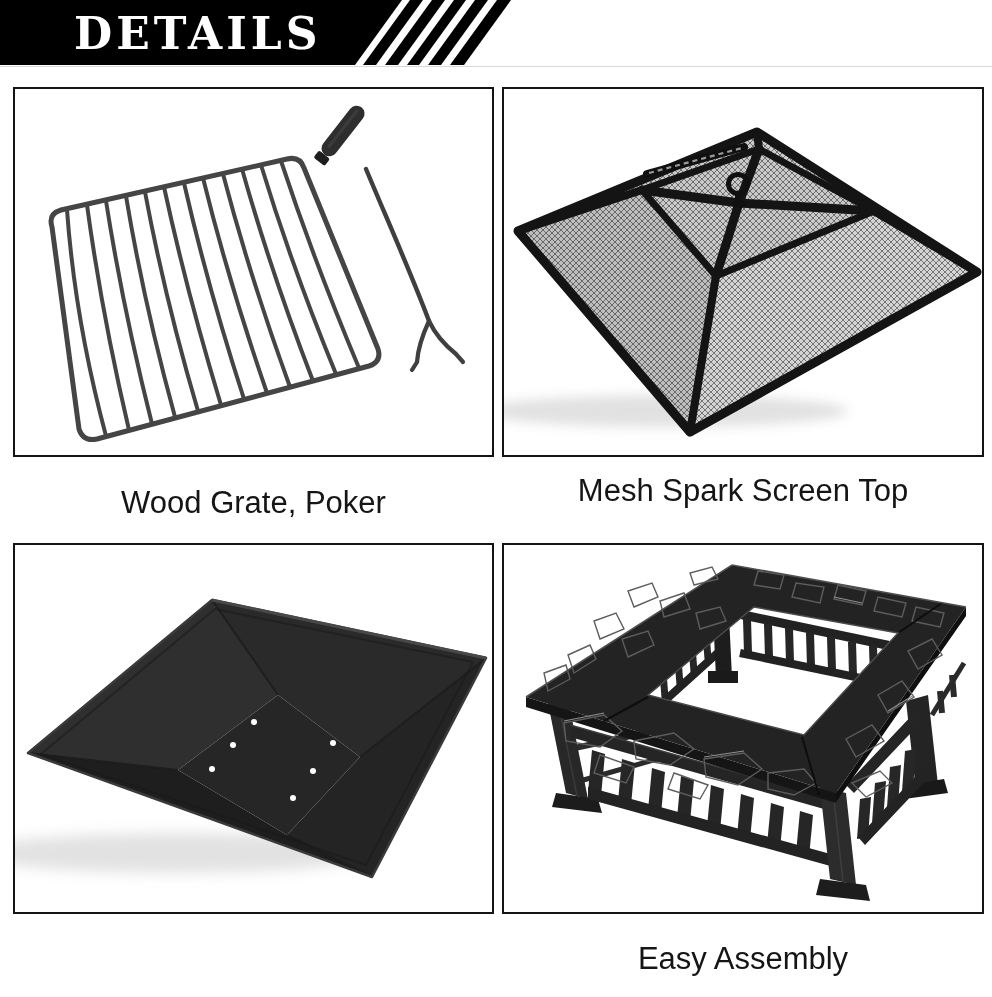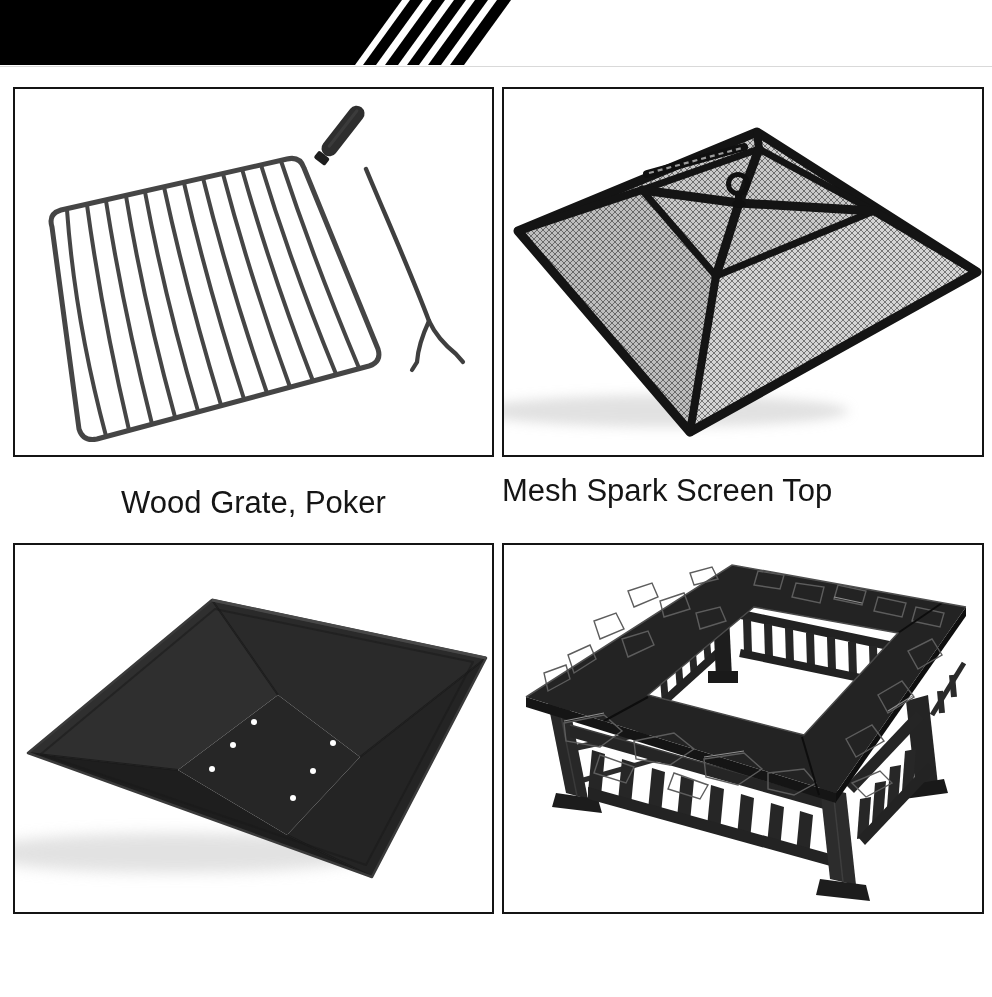--- a/index.html
+++ b/index.html
@@ -18,40 +18,41 @@
   .panel{position:absolute;background:#ffffff;border:2px solid #141414;box-sizing:border-box;}
   .panel svg{display:block;}
   #panel-grate{left:13px;top:87px;width:481px;height:370px;}
   #panel-screen{left:502px;top:87px;width:482px;height:370px;}
   #panel-bowl{left:13px;top:543px;width:481px;height:371px;}
   #panel-table{left:502px;top:543px;width:482px;height:371px;}
 
   
   .caption{position:absolute;color:#151515;font-size:31px;line-height:38px;}
   #caption-grate{left:13px;top:484px;width:481px;text-align:center;}
-  #caption-screen{left:502px;top:472px;width:482px;}
+  #caption-screen{left:502px;top:472px;width:482px;text-align:center;}
   #caption-bowl{left:46px;top:924px;width:440px;text-align:left;white-space:pre-line;font-size:30px;line-height:37px;}
   #caption-table{left:502px;top:940px;width:482px;text-align:center;}
 </style>
 </head>
 <body>
 
 <div id="page">
 
   <svg class="banner-svg" width="992" height="66" viewBox="0 0 992 66">
     <rect x="0" y="0" width="992" height="66" fill="#ffffff"></rect>
     <path d="M0,0 H402 L355,65 H0 Z" fill="#000000"></path>
     <g fill="#000000">
       <path d="M410,0 h13 L376,65 h-13 Z"></path>
       <path d="M432,0 h13 L398,65 h-13 Z"></path>
       <path d="M454,0 h12 L419,65 h-12 Z"></path>
       <path d="M475,0 h13 L441,65 h-13 Z"></path>
       <path d="M497,0 h14 L464,65 h-14 Z"></path>
     </g>
   </svg>
+  <div class="banner-title">DETAILS</div>
   <div class="banner-underline"></div>
 
   <div class="panel" id="panel-grate">
     <svg width="477" height="366" viewBox="0 0 477 366">
 
       <g fill="none" stroke="#454545" stroke-linecap="round" stroke-linejoin="round">
         <path stroke-width="5" d="M46,121 L272,70 Q285,67 289,79 L363,260 Q367,273 354,277 L82,350 Q68,353 64,340 L37,138 Q33,125 46,121 Z"></path>
         <g stroke-width="4">
           <path d="M52,121 Q60,231 91,347"></path>
           <path d="M72,116 Q87,226 114,341"></path>
@@ -276,14 +277,15 @@
         </g>
 
         <path d="M22,152 L228,20 L462,62" fill="none" stroke="#4f4f4f" stroke-width="1.5"></path>
         <polygon points="144,150 250,62 394,88 300,190" fill="none" stroke="#4a4a4a" stroke-width="1.5"></polygon>
       </g>
     </svg>
   </div>
 
   <div class="caption" id="caption-grate">Wood Grate, Poker</div>
   <div class="caption" id="caption-screen">Mesh Spark Screen Top</div>
+  <div class="caption" id="caption-table">Easy Assembly</div>
 
 </div>
 
 </body></html>

